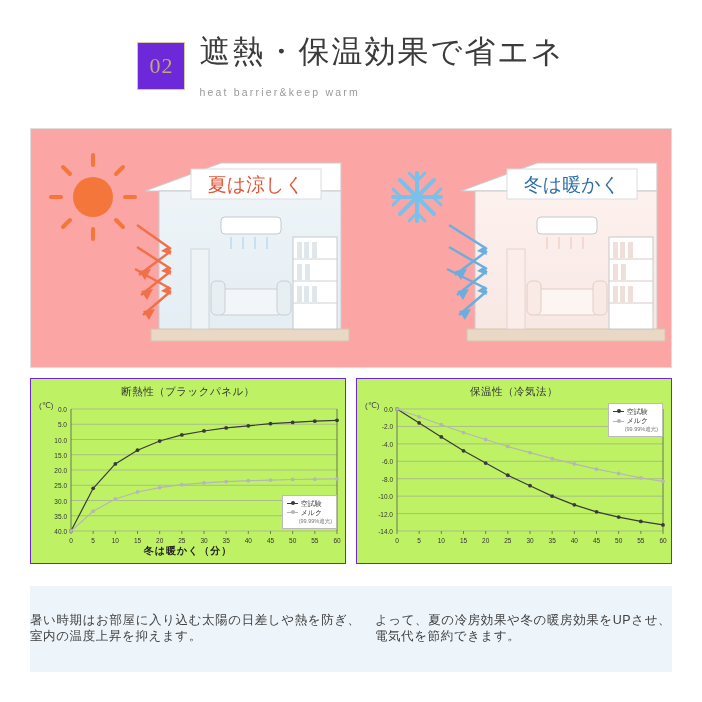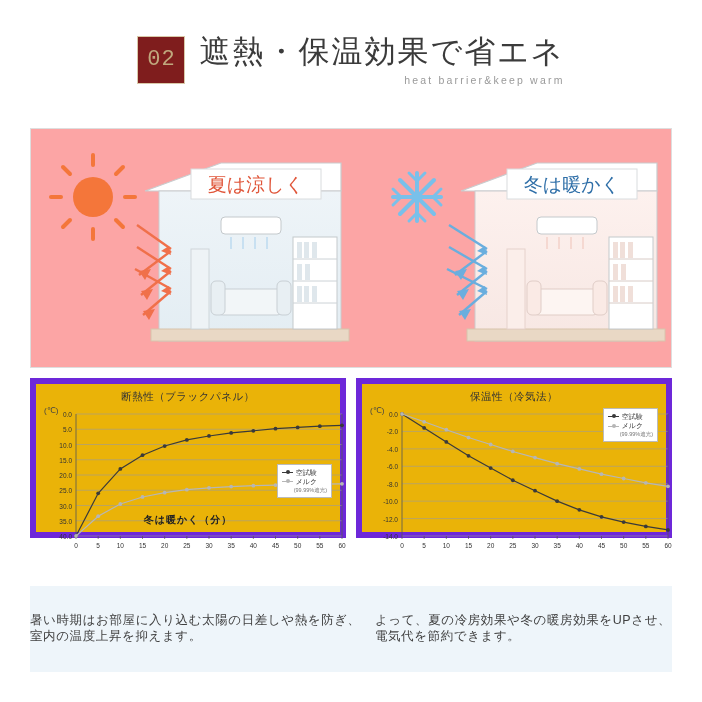--- a/index.html
+++ b/index.html
@@ -15,47 +15,47 @@
 
   
   .header{
     display:flex;align-items:center;justify-content:center;
     gap:14px;padding-top:34px;
   }
   .num-badge{
     width:46px;height:46px;border:1px solid #d9c9a8;
     display:flex;align-items:center;justify-content:center;
     color:#c0a87e;font-size:22px;letter-spacing:1px;
-    font-family:Liberation Mono, monospace;
-    background:#7f1d1d;
-  }
-  .title-wrap{display:flex;flex-direction:column;align-items:flex-end;}
+    font-family:Liberation Serif, serif;
+    background:#6d28d9;
+  }
+  .title-wrap{display:flex;flex-direction:column;align-items:flex-start;}
   .title-main{
     font-size:31px;letter-spacing:2px;color:#3b3b3b;
     font-family:"DejaVu Sans",sans-serif;font-weight:400;
     line-height:1.15;
   }
   .title-sub{
     font-size:10.5px;color:#9a9a9a;letter-spacing:2.2px;
-    margin-top:4px;font-family:"Liberation Sans",sans-serif;
+    margin-top:16px;font-family:"Liberation Sans",sans-serif;
   }
 
   
   .illu-panel{
     position:absolute;left:30px;top:128px;width:642px;height:240px;
     border:1px solid #dedede;background:#fca5a5;box-sizing:border-box;
   }
 
   
   .charts{
     position:absolute;left:30px;top:378px;width:642px;height:198px;
     display:flex;gap:10px;
   }
   .chart-box{
-    width:316px;height:160px;border:6px solid #6d28d9;background:#eab308;
+    width:316px;height:186px;border:1px solid #6d28d9;background:#bef264;
     box-sizing:border-box;position:relative;
   }
   .chart-title{
     position:absolute;top:6px;left:0;width:100%;text-align:center;
     font-size:10.5px;color:#333;letter-spacing:.5px;
   }
   .chart-xlabel{
     position:absolute;bottom:5px;left:0;width:100%;text-align:center;
     font-size:10px;color:#222;font-weight:bold;letter-spacing:1px;
   }

